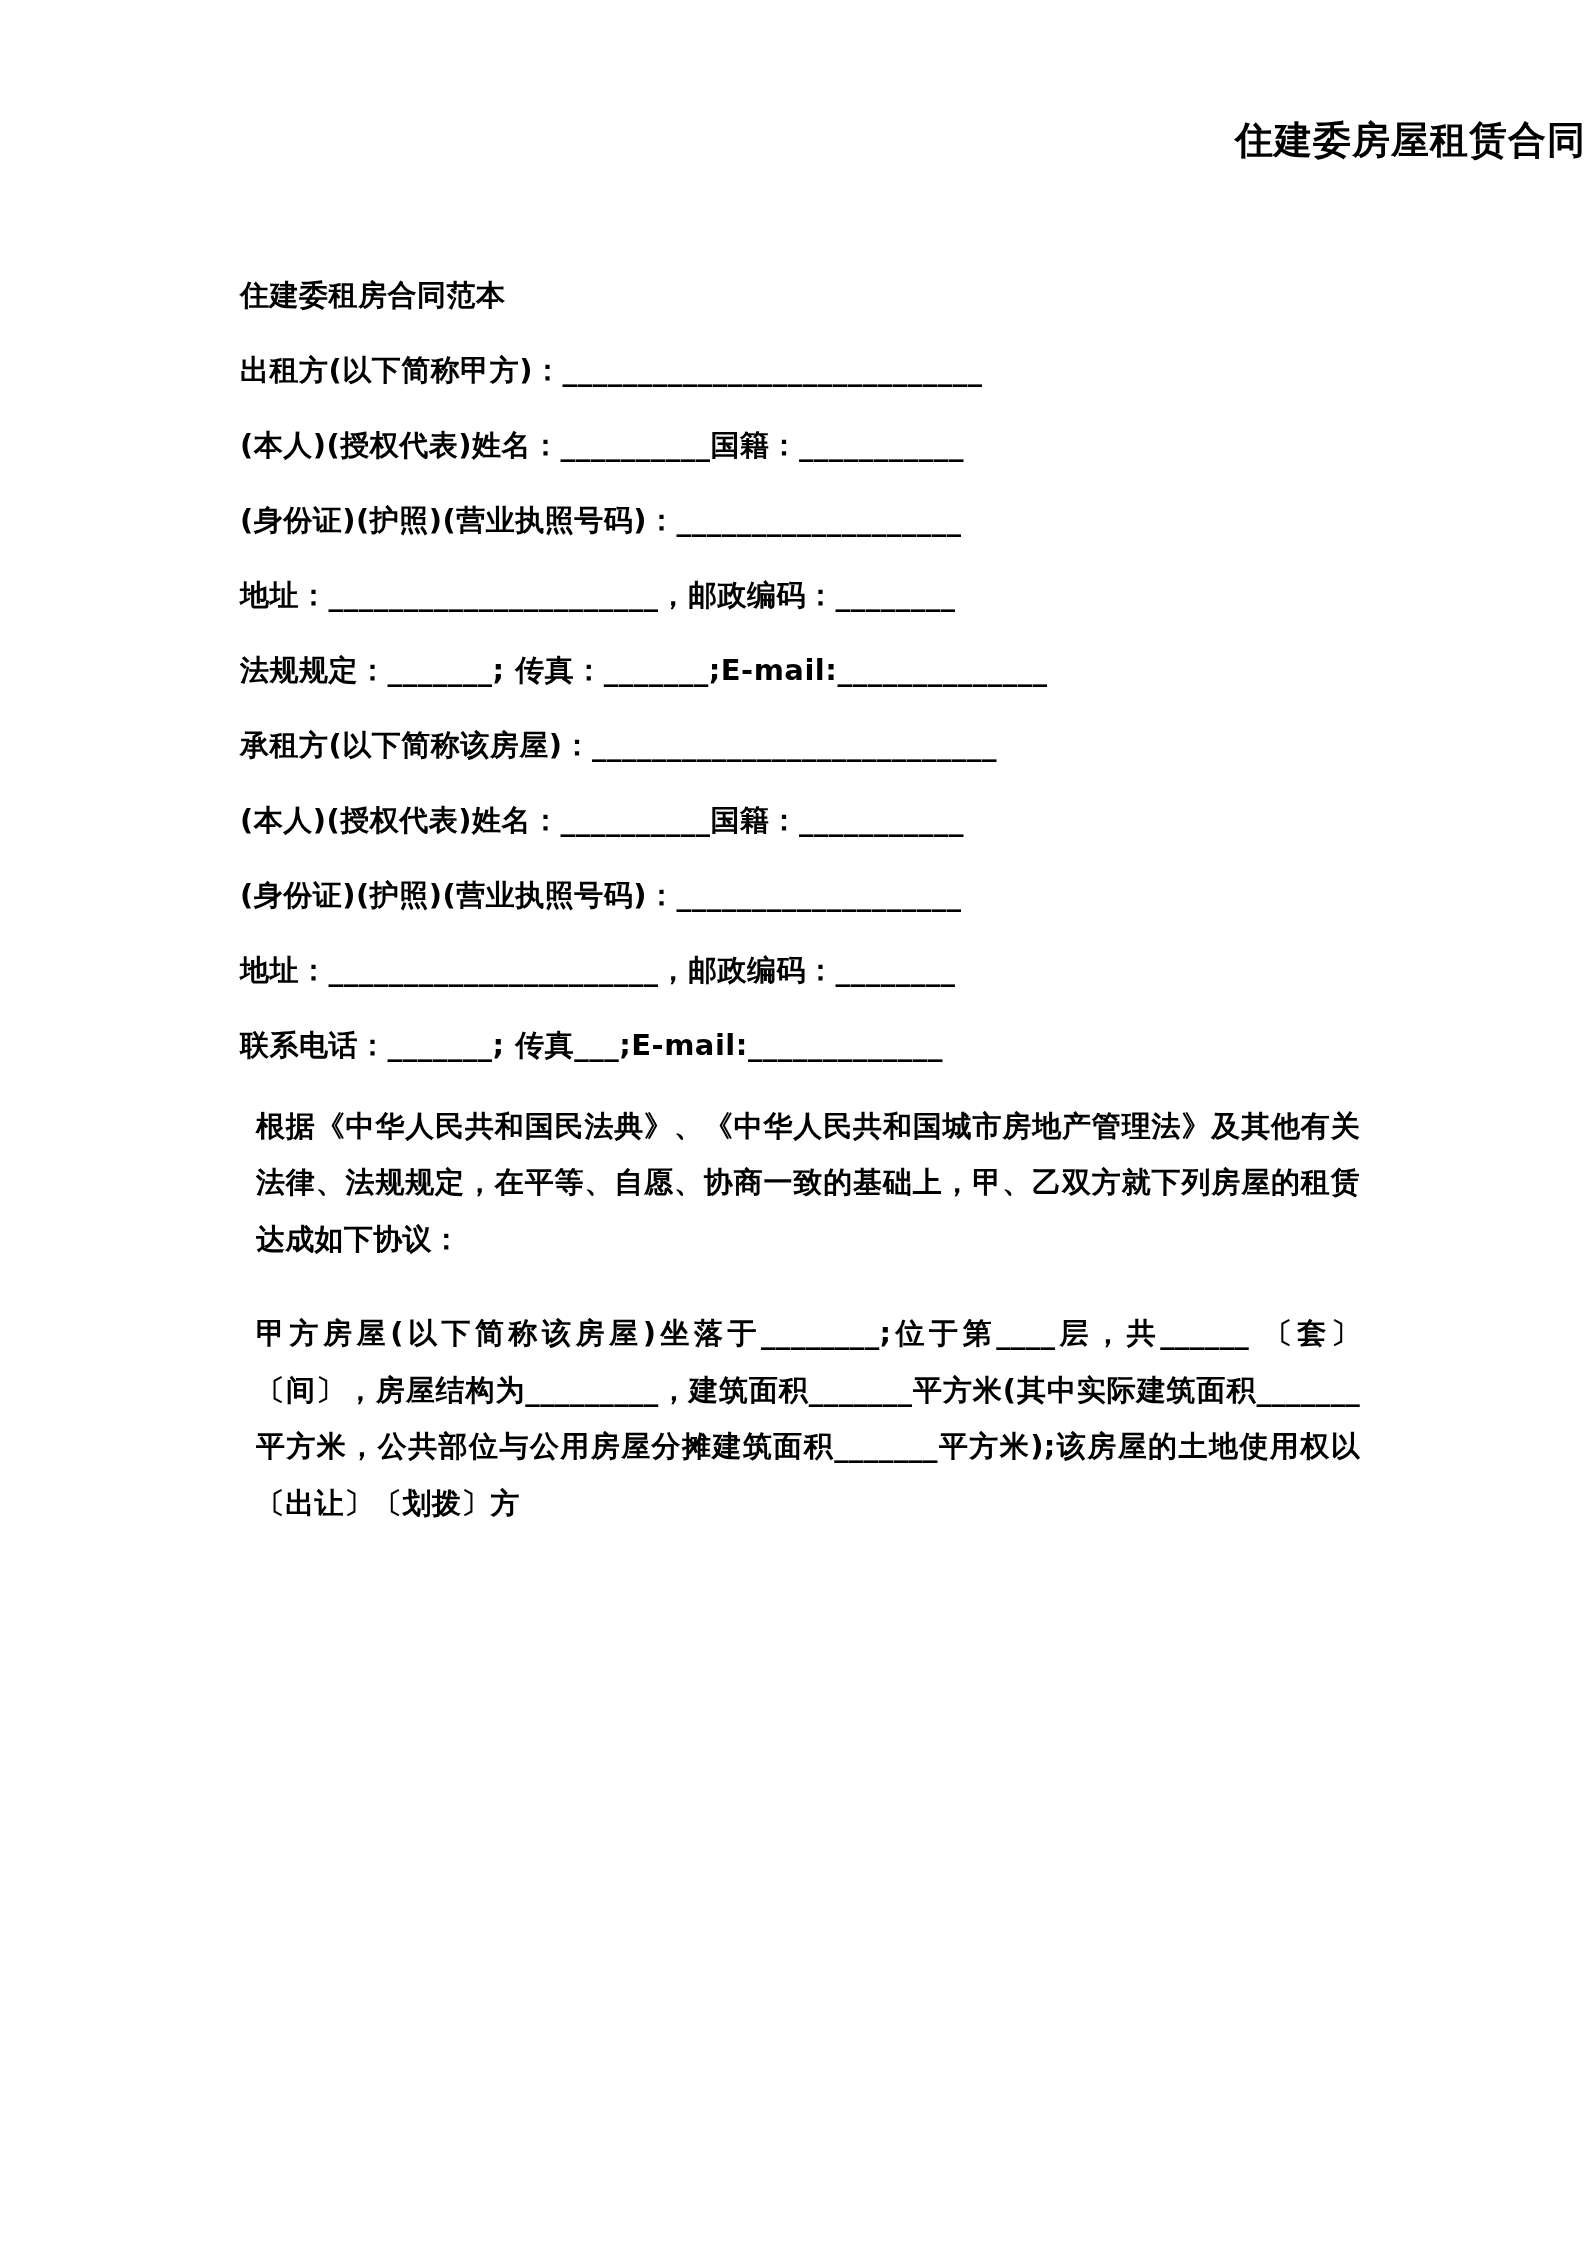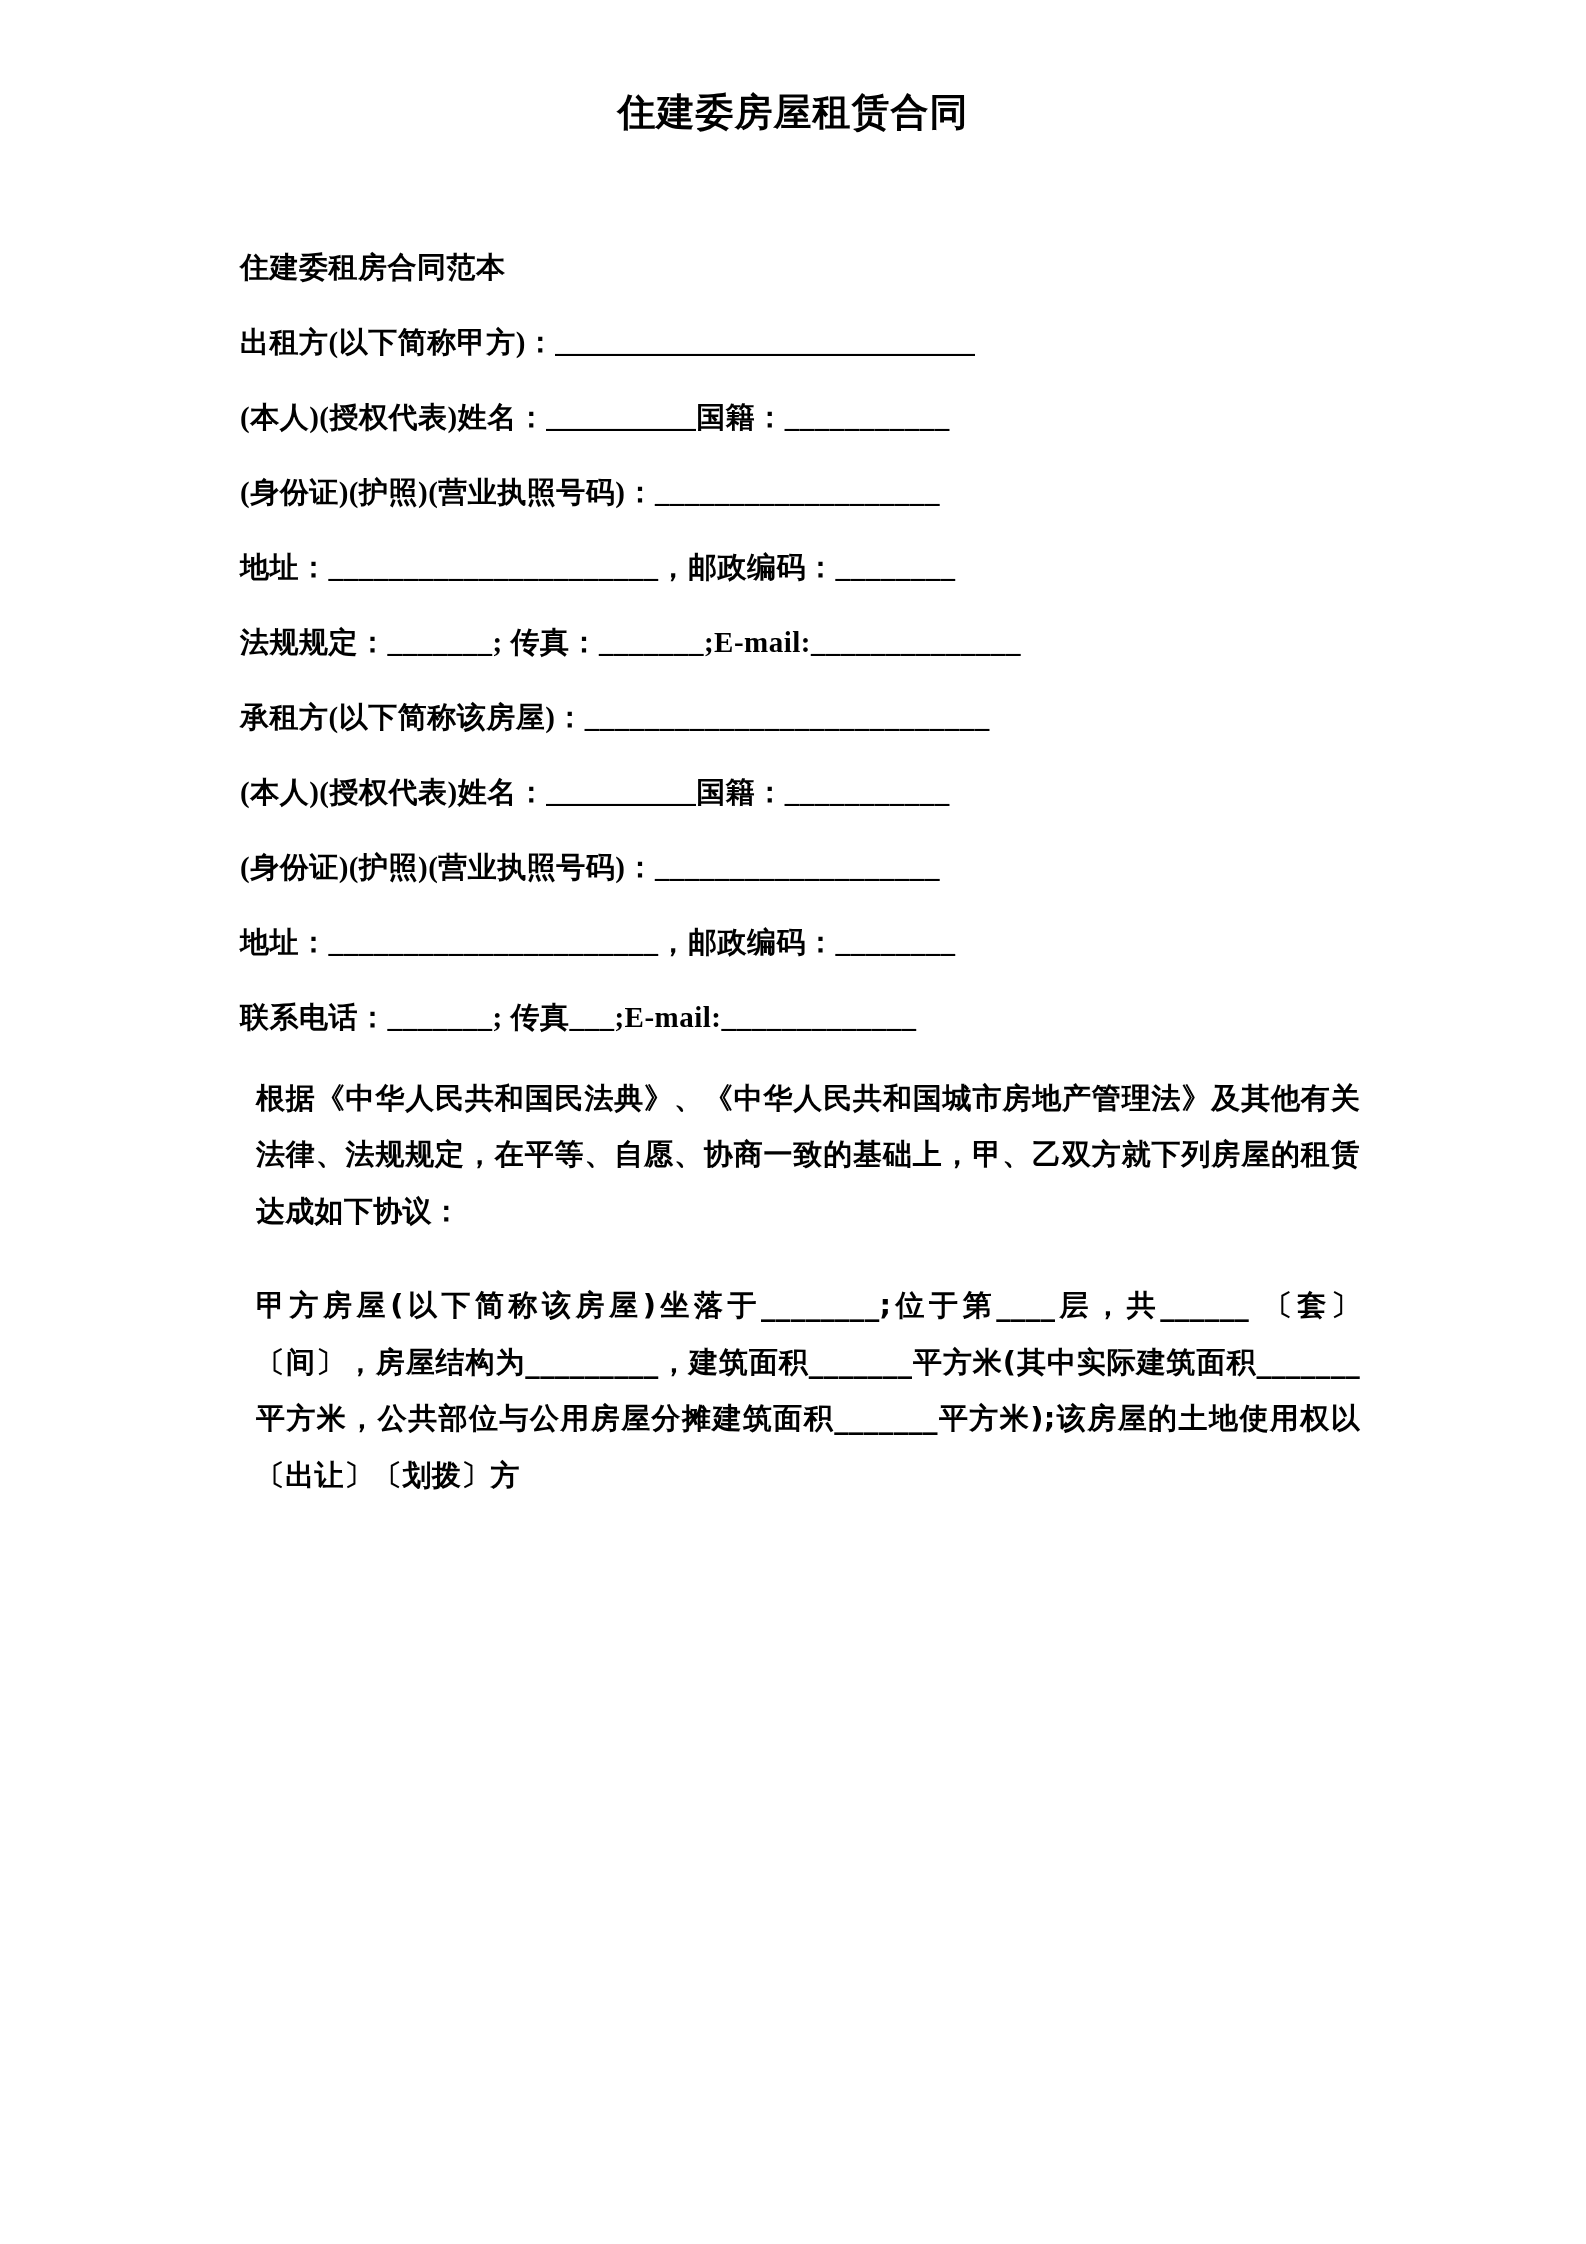--- a/index.html
+++ b/index.html
@@ -14,41 +14,40 @@
   .page {
     width: 1586px;
     height: 2244px;
     background: #ffffff;
     position: relative;
     box-sizing: border-box;
     padding: 0;
     overflow: hidden;
   }
   .doc-title {
-    text-align: center;
+    text-align: right;
     font-size: 38px;
     font-weight: bold;
     letter-spacing: 1px;
     margin: 0;
-    padding-top: 88px;
+    padding-top: 116px;
     line-height: 1.3;
   }
   .body-block {
     padding-left: 240px;
     padding-right: 210px;
     padding-top: 108px;
   }
   p.line {
     font-size: 29px;
     line-height: 1.55;
     margin: 0 0 30px 0;
     font-weight: bold;
     letter-spacing: 0.5px;
     word-wrap: break-word;
-    font-family: Liberation Serif, serif;
   }
   p.para {
     font-size: 29px;
     line-height: 1.95;
     margin: 16px;
     font-weight: bold;
     letter-spacing: 0.3px;
     text-align: justify;
   }
   p.heading {

